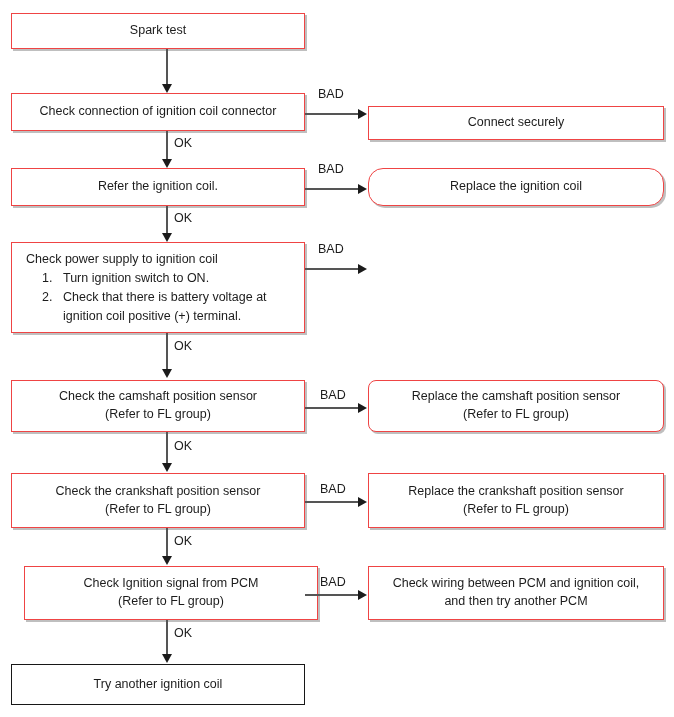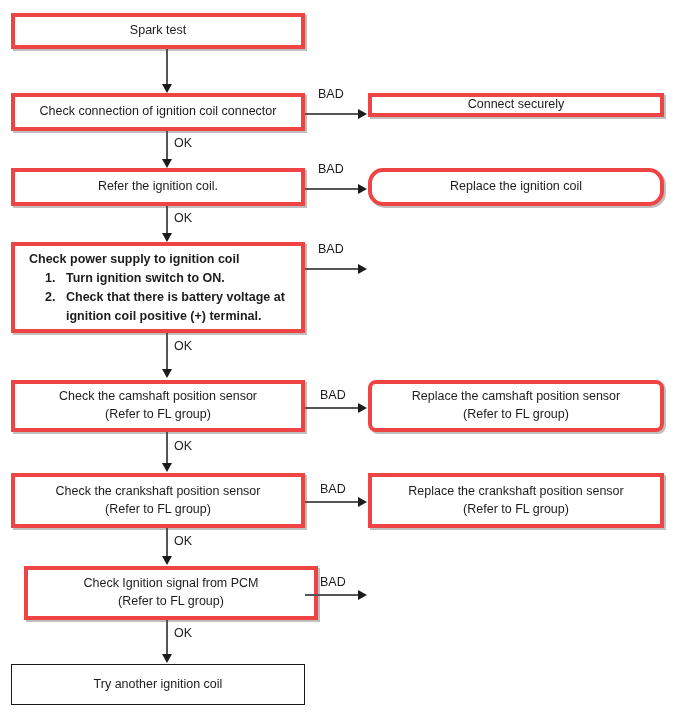--- a/index.html
+++ b/index.html
@@ -17,21 +17,21 @@
     height: 717px;
     background: #ffffff;
     overflow: hidden;
   }
 
   
   .box {
     position: absolute;
     box-sizing: border-box;
     background: #ffffff;
-    border: 4px solid #ef4444;
+    border: 1px solid #ef4444;
     box-shadow: 2px 2px 0 0 #bfbfbf;
     display: flex;
     align-items: center;
     justify-content: center;
     font-size: 12.5px;
     line-height: 1.42;
     text-align: center;
     color: #1c1c1c;
   }
   .box.dark {
@@ -126,21 +126,21 @@
     <span class="txt">Spark test</span>
   </div>
 
   <div class="vline" style="left:166px; top:49px; height:36px;"></div>
   <div class="arrow-down" style="left:162px; top:84px;"></div>
 
   <div class="box" style="left:11px; top:93px; width:294px; height:38px;">
     <span class="txt">Check connection of ignition coil connector</span>
   </div>
 
-  <div class="box" style="left:368px; top:93px; width:296px; height:24px;">
+  <div class="box" style="left:368px; top:106px; width:296px; height:34px;">
     <span class="txt">Connect securely</span>
   </div>
 
   <div class="hline" style="left:305px; top:113px; width:56px;"></div>
   <div class="arrow-right" style="left:358px; top:109px;"></div>
   <div class="elabel" style="left:318px; top:88px;">BAD</div>
 
   <div class="vline" style="left:166px; top:131px; height:31px;"></div>
   <div class="arrow-down" style="left:162px; top:159px;"></div>
   <div class="elabel" style="left:174px; top:137px;">OK</div>
@@ -154,21 +154,21 @@
   </div>
 
   <div class="hline" style="left:305px; top:188px; width:56px;"></div>
   <div class="arrow-right" style="left:358px; top:184px;"></div>
   <div class="elabel" style="left:318px; top:163px;">BAD</div>
 
   <div class="vline" style="left:166px; top:206px; height:29px;"></div>
   <div class="arrow-down" style="left:162px; top:233px;"></div>
   <div class="elabel" style="left:174px; top:212px;">OK</div>
 
-  <div class="box" style="left:11px; top:242px; width:294px; height:91px;font-weight:bold;">
+  <div class="box" style="left:11px; top:242px; width:294px; height:91px;">
     <div class="ps-wrap">
       <span class="ps-head">Check power supply to ignition coil</span>
       <ul class="ps-list">
         <li>
           <span class="num">1.</span>
           <span class="txtline">Turn ignition switch to ON.</span>
         </li>
         <li>
           <span class="num">2.</span>
           <span class="txtline" style="white-space:pre-line; display:block;">Check that there is battery voltage at
@@ -221,20 +221,24 @@
 
   <div class="vline" style="left:166px; top:528px; height:30px;"></div>
   <div class="arrow-down" style="left:162px; top:556px;"></div>
   <div class="elabel" style="left:174px; top:535px;">OK</div>
 
   <div class="box" style="left:24px; top:566px; width:294px; height:54px;">
     <span class="txt">Check Ignition signal from PCM
 (Refer to FL group)</span>
   </div>
 
+  <div class="box" style="left:368px; top:566px; width:296px; height:54px;">
+    <span class="txt" style="padding:0 2px;">Check wiring between PCM and ignition coil,
+and then try another PCM</span>
+  </div>
 
   <div class="hline" style="left:305px; top:594px; width:56px;"></div>
   <div class="arrow-right" style="left:358px; top:590px;"></div>
   <div class="elabel" style="left:320px; top:576px;">BAD</div>
 
   <div class="vline" style="left:166px; top:620px; height:36px;"></div>
   <div class="arrow-down" style="left:162px; top:654px;"></div>
   <div class="elabel" style="left:174px; top:627px;">OK</div>
 
   <div class="box dark" style="left:11px; top:664px; width:294px; height:41px;">

